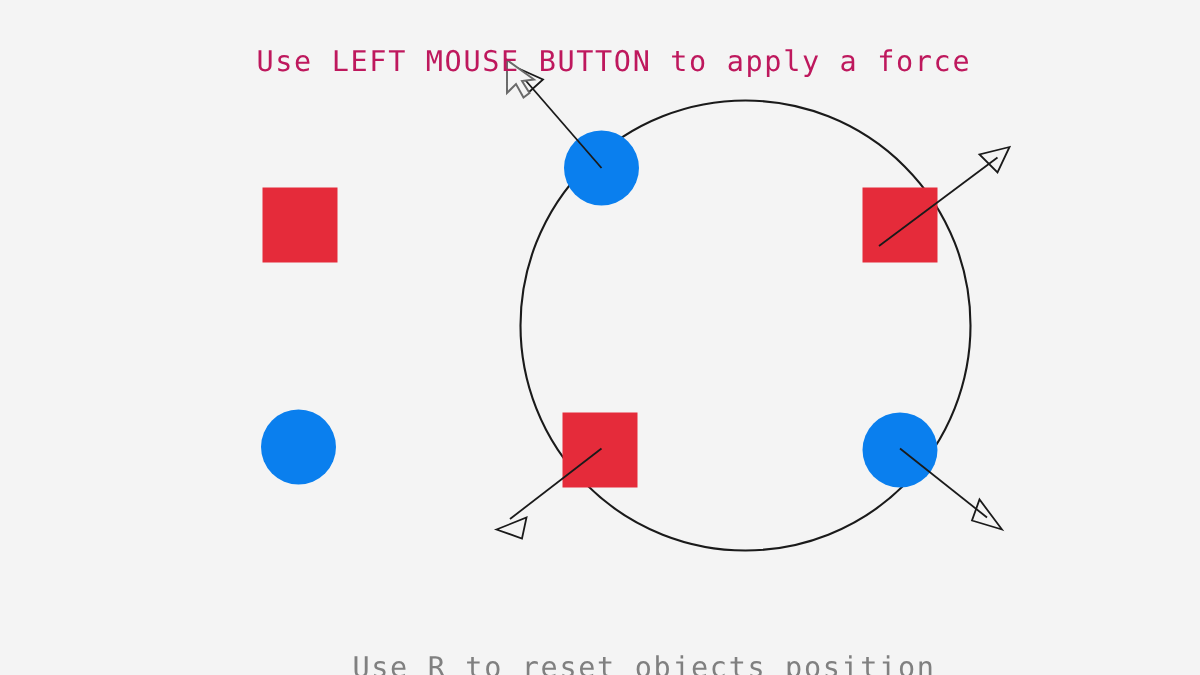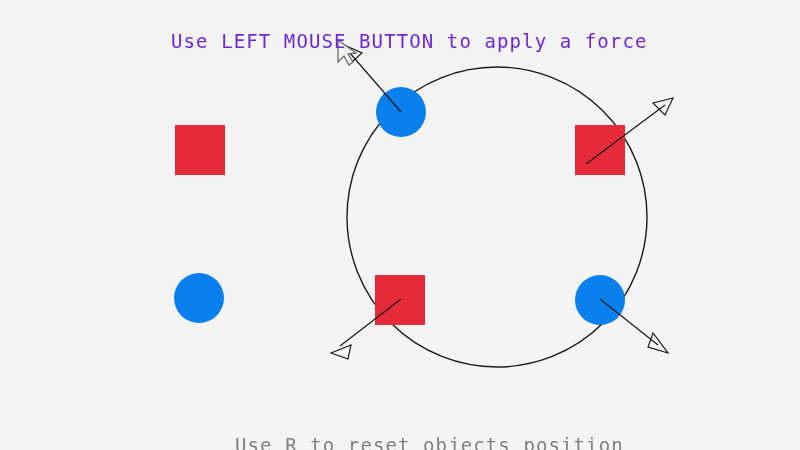--- a/index.html
+++ b/index.html
@@ -96,17 +96,17 @@
       <line x1="600" y1="299" x2="658" y2="345" stroke="#1a1a1a" stroke-width="1.2"></line>
       <polygon points="668,353 648,347 653,333" fill="none" stroke="#1a1a1a" stroke-width="1.2"></polygon>
     </g>
 
   </svg>
 
   <svg class="cursor-layer" viewBox="0 0 800 450">
     <polygon points="338,40 338,62 344,56 349,65 353,62 348,54 356,53" fill="#f4f4f4" stroke="#6a6a6a" stroke-width="1.3" stroke-linejoin="miter"></polygon>
   </svg>
 
-  <div class="hint-text" id="hint-top" style="color: #6d28d9;">Use LEFT MOUSE BUTTON to apply a force</div>
+  <div class="hint-text" id="hint-top" style="color: #be185d;">Use LEFT MOUSE BUTTON to apply a force</div>
 
   <div class="hint-text" id="hint-bottom" style="color: rgb(128, 128, 128);">Use R to reset objects position</div>
 
 </div>
 
 </body></html>

